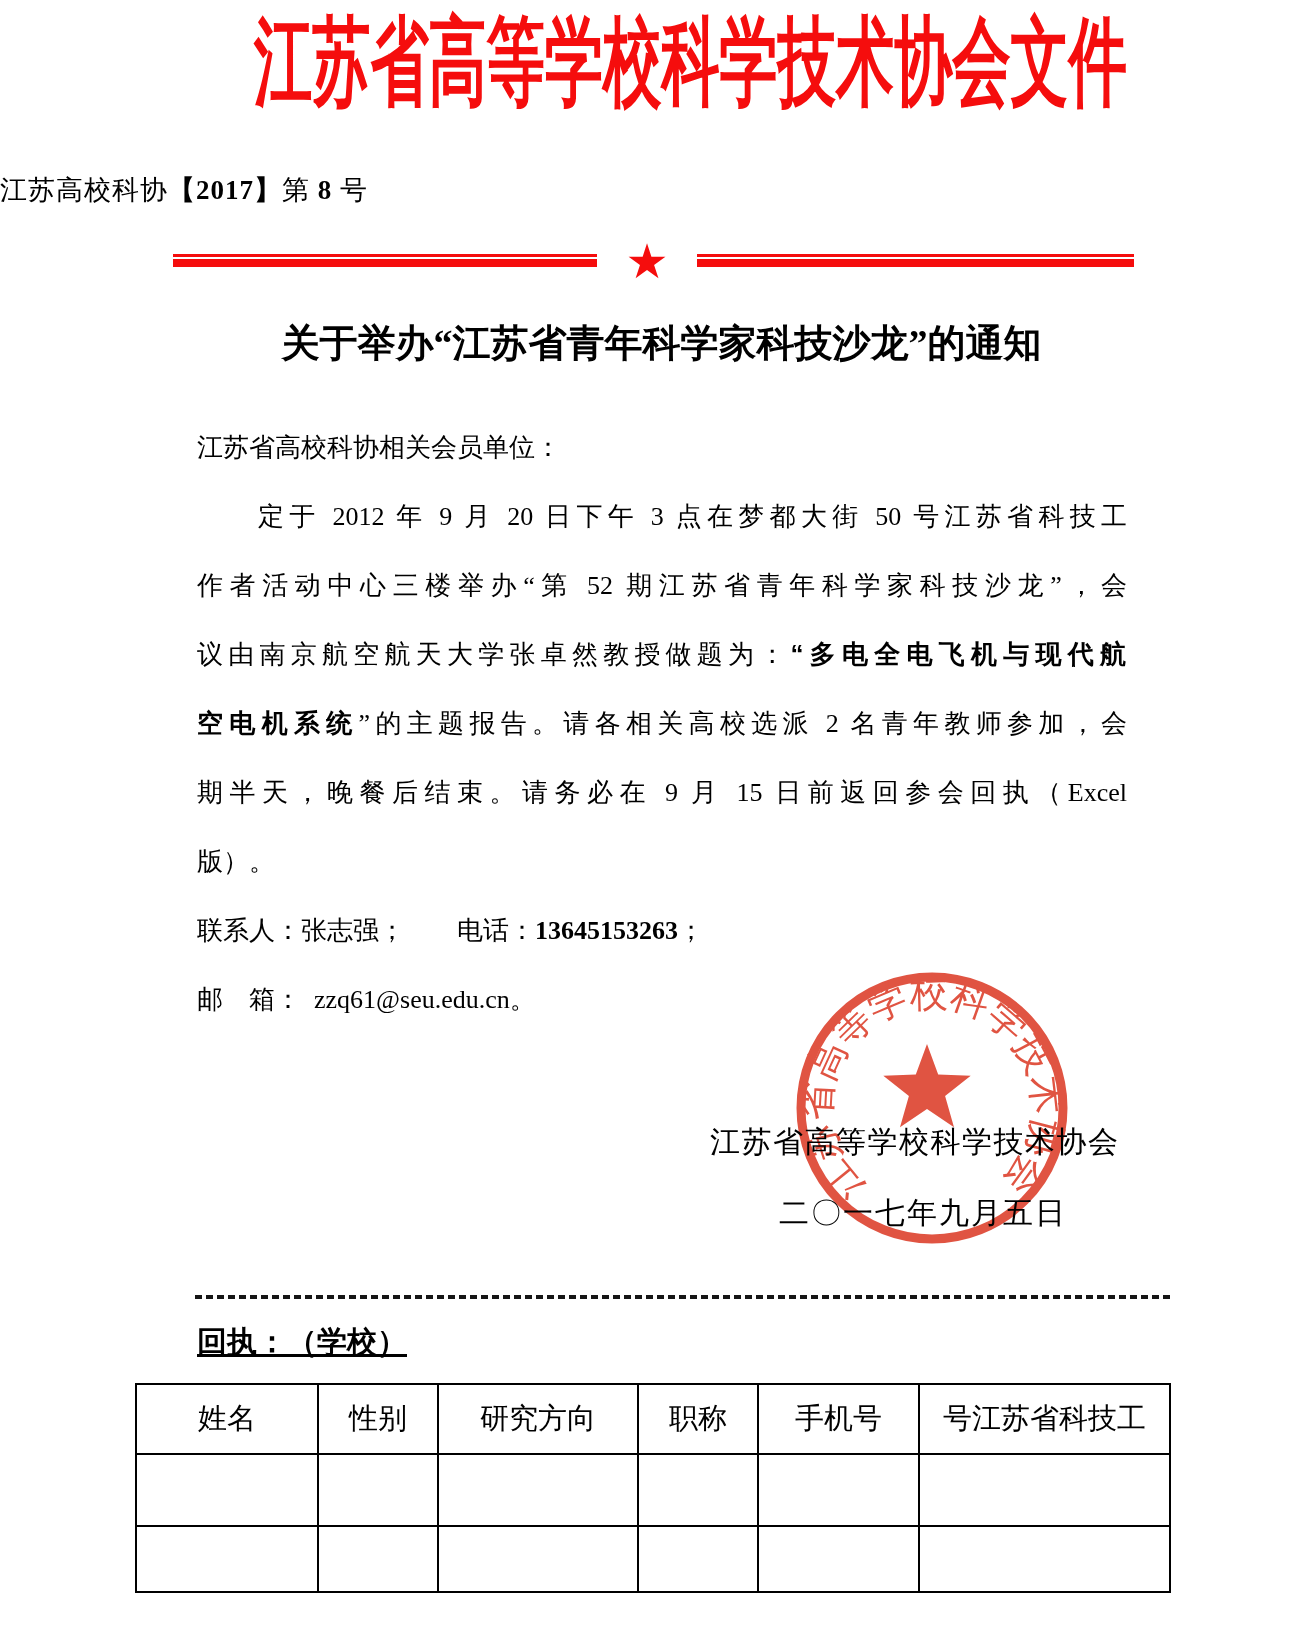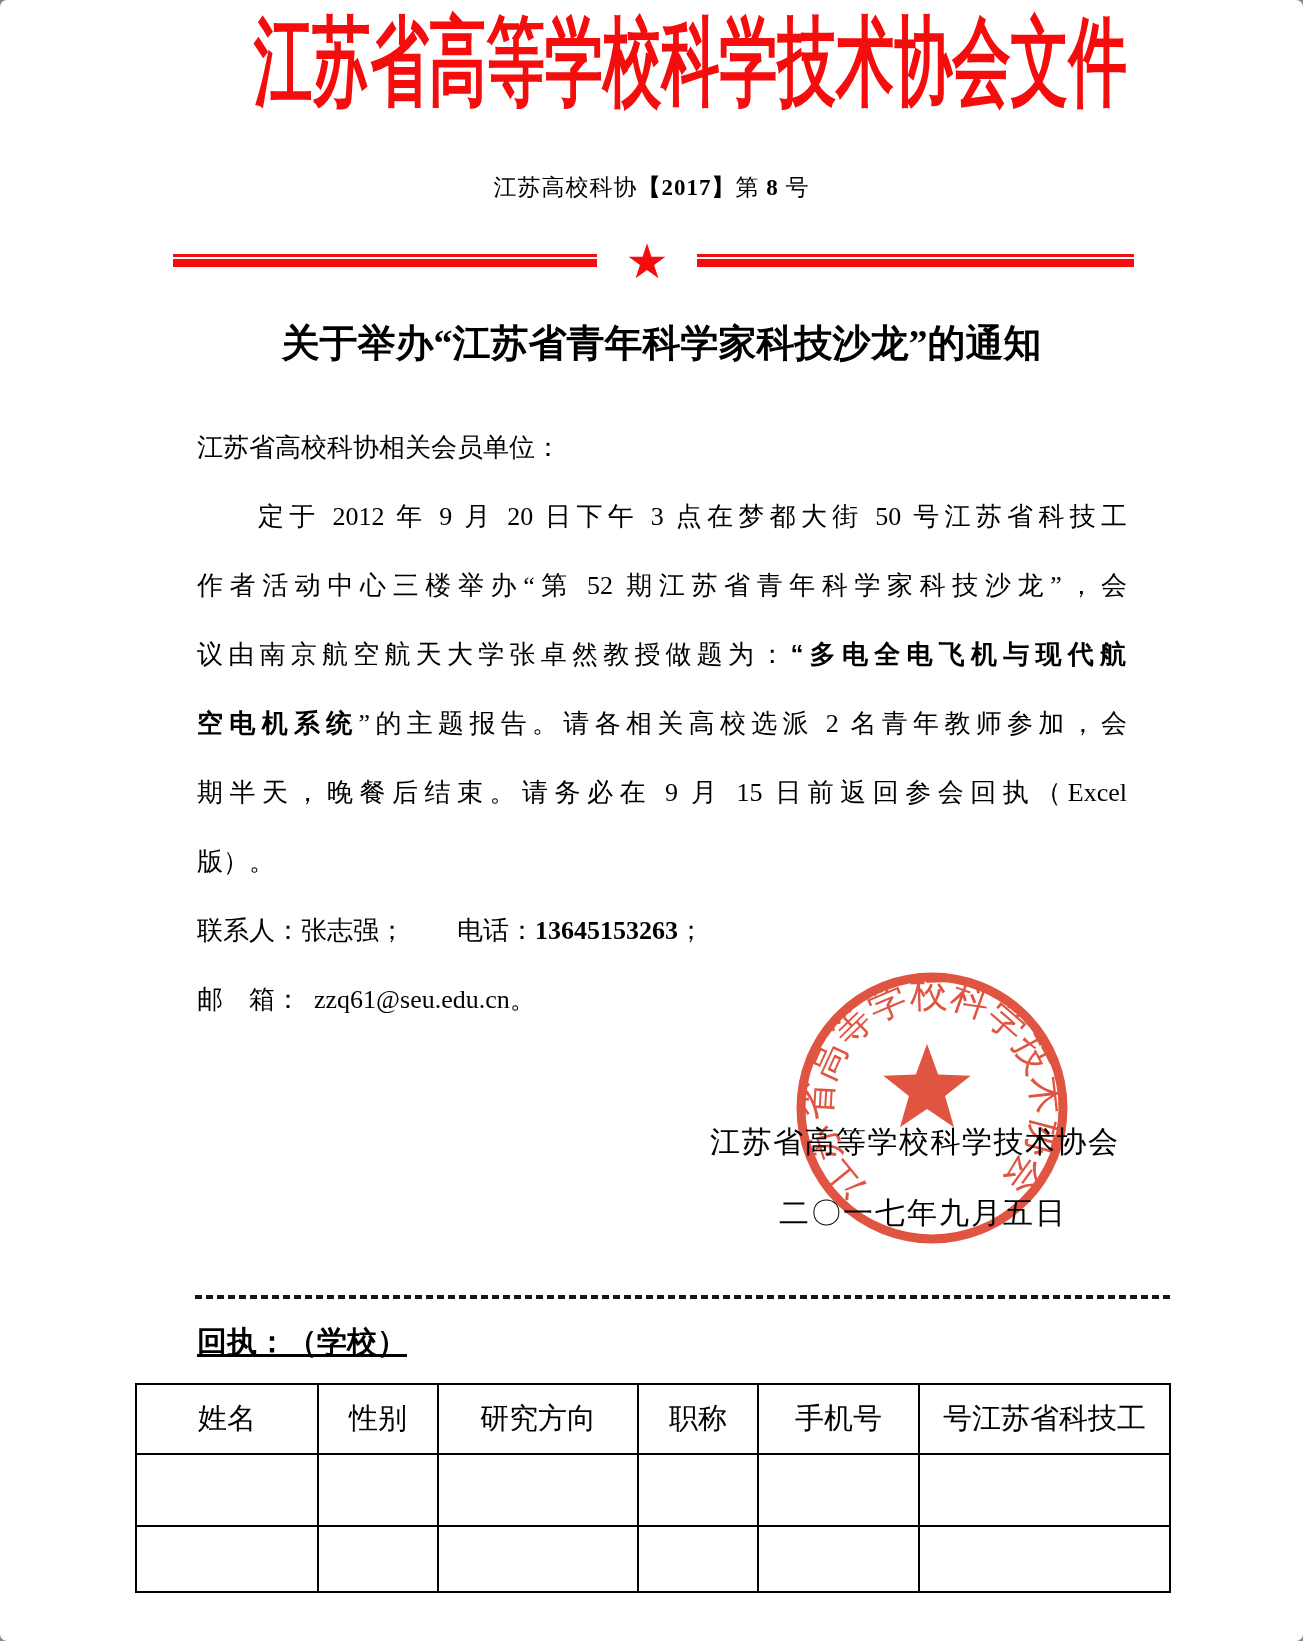--- a/index.html
+++ b/index.html
@@ -1,30 +1,29 @@
 <!DOCTYPE html>
 <html><head>
 <meta charset="utf-8">
 <style>
   html,body{margin:0;padding:0;background:#888;}
   .page{
     position:relative;width:1303px;height:1641px;margin:0 auto;
     background:#ffffff;color:#000;overflow:hidden;
     font-family:"Liberation Serif","DejaVu Serif",serif;
-    border-radius:7px;
   }
   
   .red-title{
     position:absolute;left:254px;top:14px;
     font-size:97px;line-height:1.02;font-weight:bold;color:#f50d0d;
     white-space:nowrap;transform:scaleX(.60);transform-origin:left top;
   }
   .doc-number{
-    position:absolute;left:0;right:0;top:172px;text-align:center;
-    font-size:23px;letter-spacing:1px;white-space:pre;
+    position:absolute;left:0;right:0;top:172px;text-align:left;
+    font-size:27px;letter-spacing:1px;white-space:pre;
   }
   .s-b{font-weight:bold;}
   .s-hei{font-family:"Liberation Sans","DejaVu Sans",sans-serif;font-weight:bold;letter-spacing:1px;}
   
   .red-rule{position:absolute;left:173px;top:240px;width:961px;height:40px;display:flex;align-items:center;}
   .rule-seg{height:13px;}
   .rule-seg .thin{height:3px;background:#f50d0d;margin-bottom:2px;}
   .rule-seg .thick{height:8px;background:#f50d0d;}
   .seg-left{width:424px;}
   .seg-right{width:437px;}

